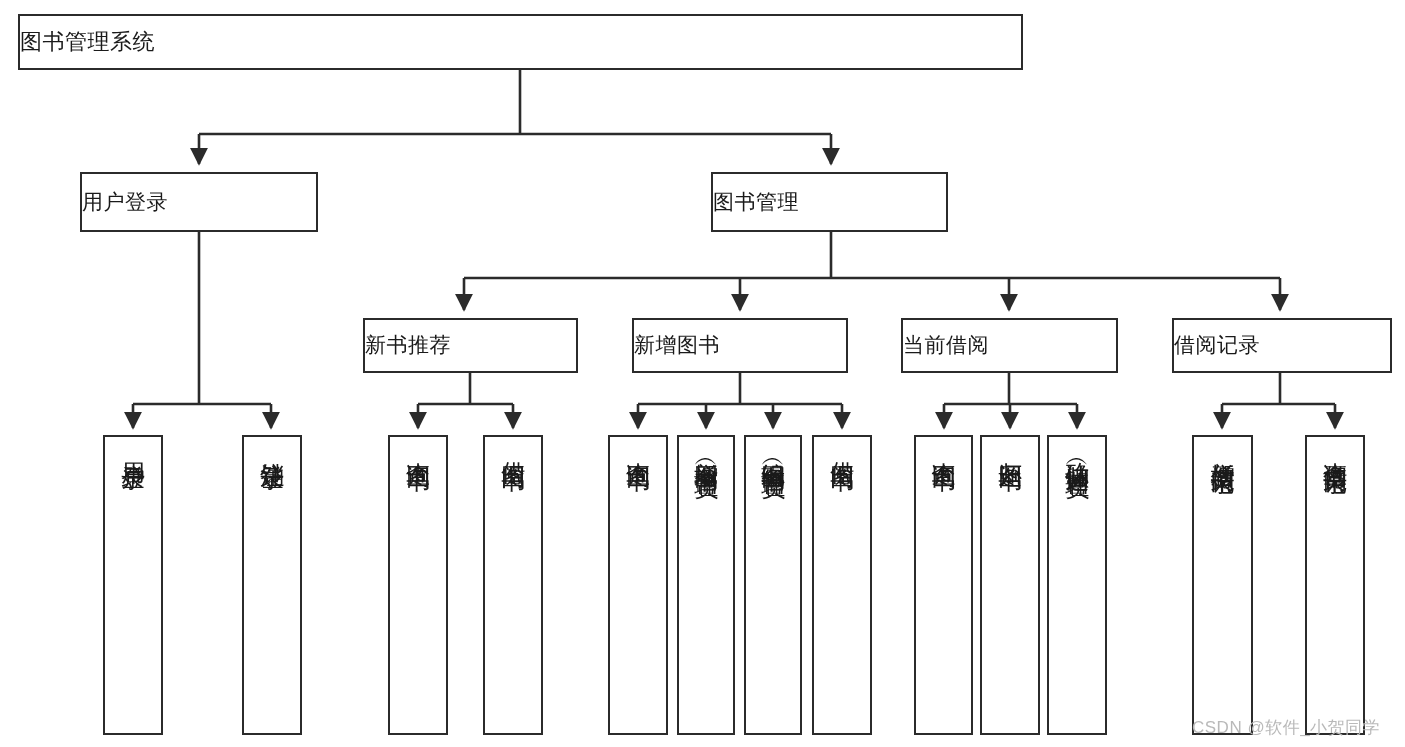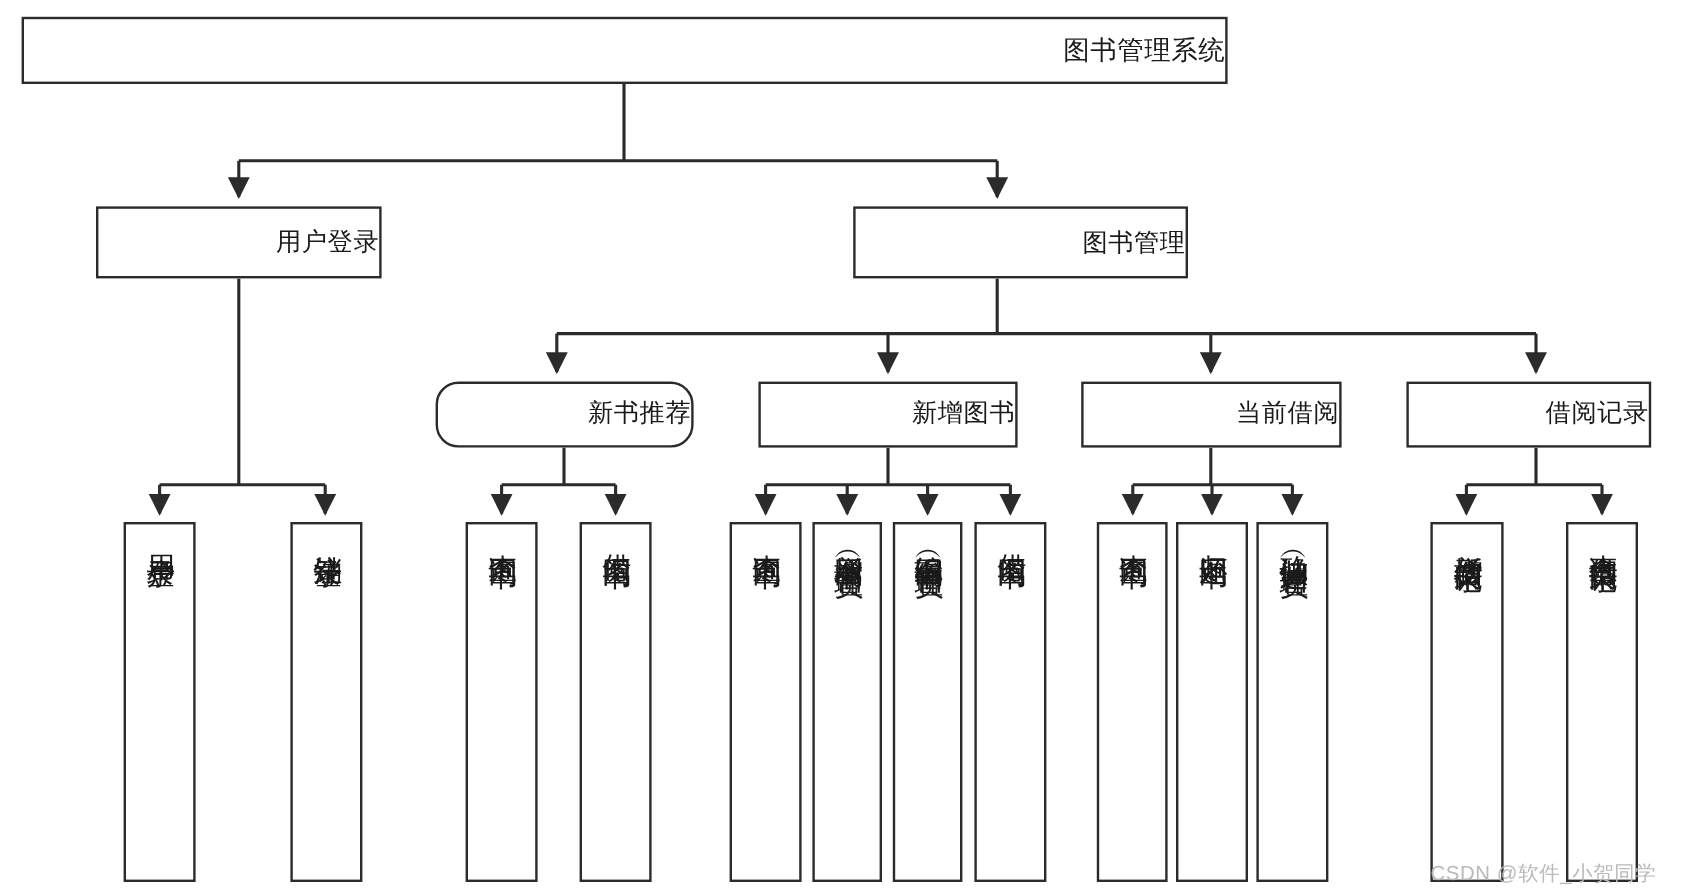--- a/index.html
+++ b/index.html
@@ -20,21 +20,21 @@
     width:1405px;height:747px;
     pointer-events:none;
   }
   .node{
     position:absolute;
     box-sizing:border-box;
     background:#ffffff;
     border:2px solid #2b2b2b;
     display:flex;
     align-items:center;
-    justify-content:flex-end;
+    justify-content:flex-start;
     color:#1a1a1a;
   }
   .node .label{
     display:block;
     text-align:center;
     line-height:1.28;
     letter-spacing:0.5px;
     white-space:pre;
   }
   
@@ -122,34 +122,34 @@
     </g>
   </svg>
 
   <div class="node horiz root" style="left:18px;top:14px;width:1005px;height:56px;">
     <span class="label">图书管理系统</span>
   </div>
 
   <div class="node horiz" style="left:80px;top:172px;width:238px;height:60px;">
     <span class="label">用户登录</span>
   </div>
-  <div class="node horiz" style="left:711px;top:172px;width:279px;height:60px;font-family:Liberation Serif, serif;">
+  <div class="node horiz" style="left:711px;top:172px;width:237px;height:60px;">
     <span class="label">图书管理</span>
   </div>
 
-  <div class="node horiz" style="left:363px;top:318px;width:215px;height:55px;border-radius:19px;">
+  <div class="node horiz" style="left:363px;top:318px;width:215px;height:55px;">
     <span class="label">新书推荐</span>
   </div>
   <div class="node horiz" style="left:632px;top:318px;width:216px;height:55px;">
     <span class="label">新增图书</span>
   </div>
   <div class="node horiz" style="left:901px;top:318px;width:217px;height:55px;">
     <span class="label">当前借阅</span>
   </div>
-  <div class="node horiz" style="left:1172px;top:318px;width:204px;height:55px;">
+  <div class="node horiz" style="left:1172px;top:318px;width:220px;height:55px;">
     <span class="label">借阅记录</span>
   </div>
 
   <div class="node vert" style="left:103px;top:435px;width:60px;height:300px;">
     <span class="label">用户登录</span>
   </div>
   <div class="node vert" style="left:242px;top:435px;width:60px;height:300px;">
     <span class="label">注销登录</span>
   </div>
 

